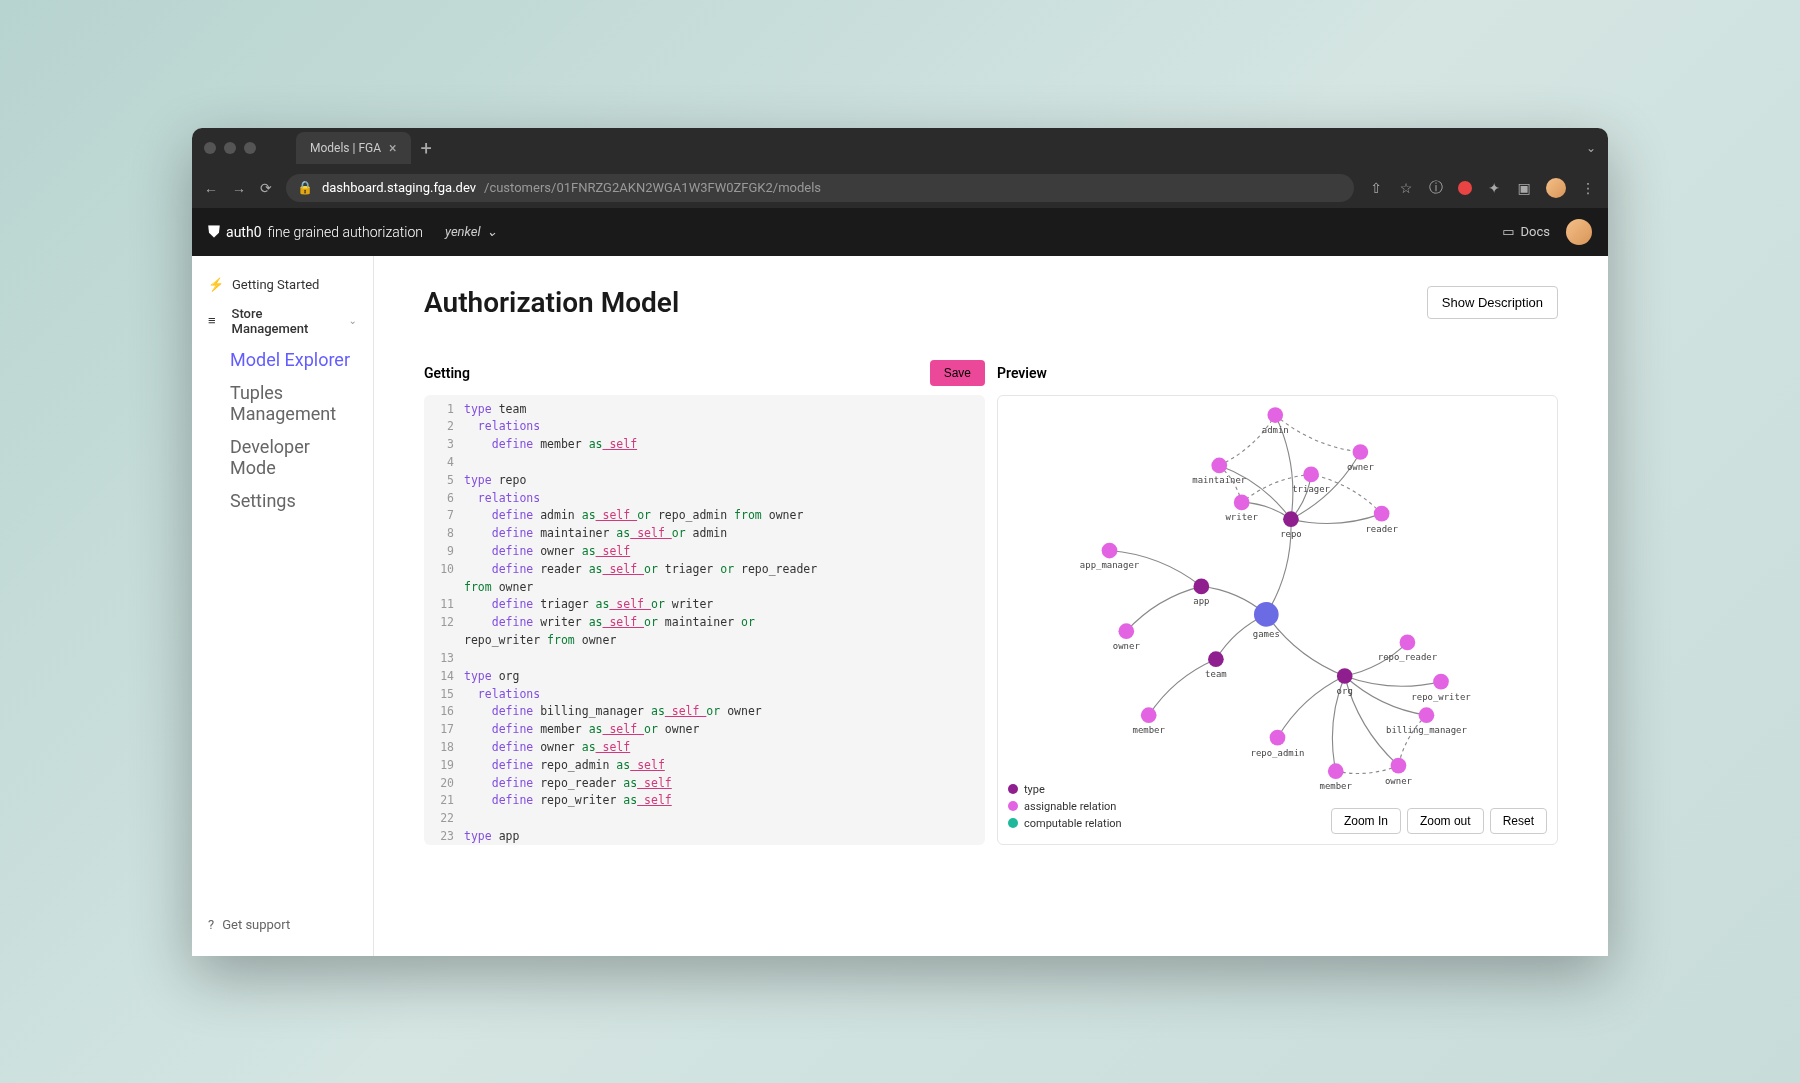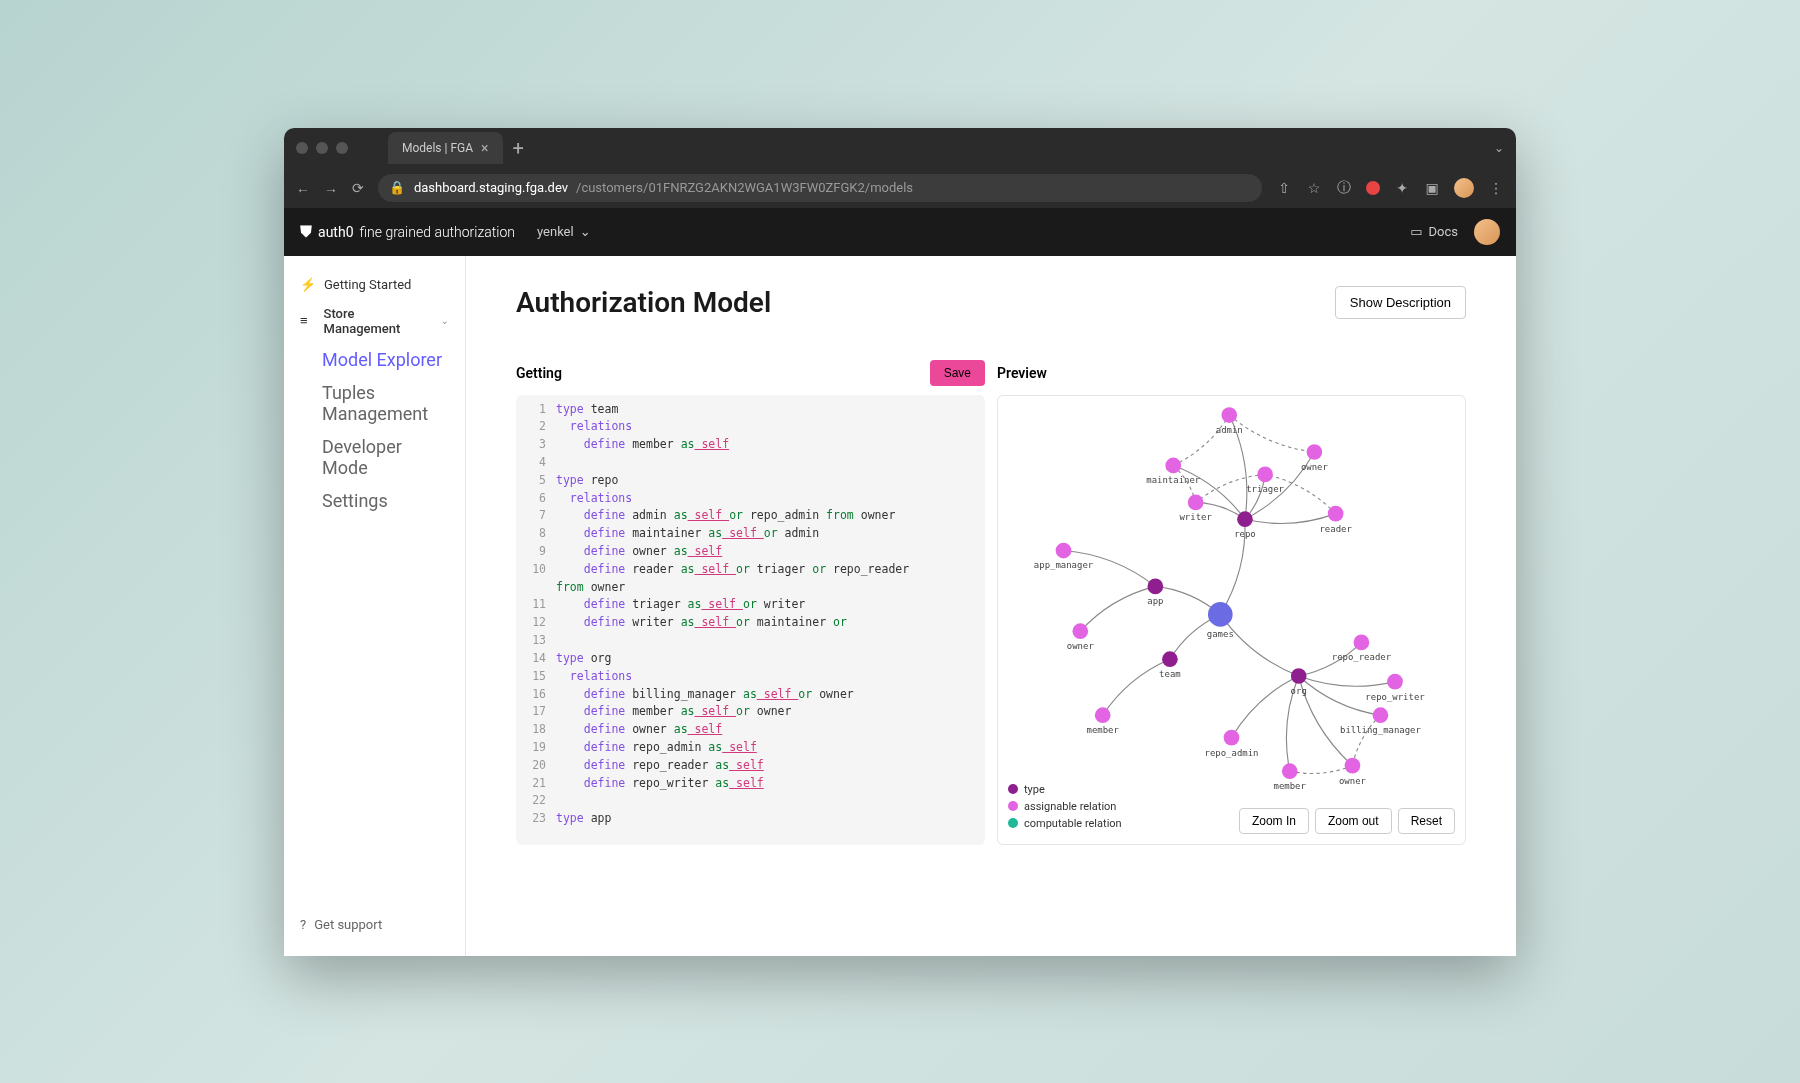--- a/index.html
+++ b/index.html
@@ -6,21 +6,21 @@
 body {
   font-family: -apple-system, BlinkMacSystemFont, 'Segoe UI', Roboto, sans-serif;
   background: linear-gradient(135deg, #b8d4d0 0%, #d4e5e2 50%, #c8dcd9 100%);
   min-height: 100vh;
   display: flex;
   align-items: center;
   justify-content: center;
   padding: 40px 20px;
 }
 .browser {
-  width: 1232px;
+  width: 1416px;
   background: #fff;
   border-radius: 10px 10px 0 0;
   box-shadow: 0 20px 60px rgba(0,0,0,0.3);
   overflow: hidden;
 }
 .chrome-top {
   background: #2b2b2b;
   height: 40px;
   display: flex;
   align-items: center;
@@ -75,21 +75,21 @@
   display: flex;
   align-items: center;
   padding: 0 16px;
   color: #fff;
   font-size: 14px;
 }
 .logo { display: flex; align-items: center; gap: 6px; font-weight: 500; }
 .logo-shield { font-size: 16px; }
 .logo-brand { font-weight: 400; }
 .logo-sub { font-weight: 300; }
-.tenant-picker { margin-left: 22px; display: flex; align-items: center; gap: 6px; color: #ccc; font-size: 13px; cursor: pointer; }
+.tenant-picker { margin-left: 22px; display: flex; align-items: center; gap: 6px; color: #ccc; font-size: 13px; cursor: pointer; font-style: italic; }
 .header-right { margin-left: auto; display: flex; align-items: center; gap: 16px; }
 .docs-link { display: flex; align-items: center; gap: 6px; color: #ccc; font-size: 13px; }
 .avatar-small { width: 26px; height: 26px; border-radius: 50%; background: linear-gradient(135deg,#f4c089,#d89558); }
 
 .app-body { display: flex; background: #fff; min-height: 700px; }
 .sidebar {
   width: 182px;
   border-right: 1px solid #e5e5e5;
   padding: 14px 0;
   display: flex;
@@ -370,20 +370,24 @@
                 <div class="gutter"></div>
                 <div class="code"><span class="kw-from">from</span><span class="ident"> owner</span></div>
               </div>
               <div class="code-line">
                 <div class="gutter">11</div>
                 <div class="code"><span>    </span><span class="kw-def">define</span><span class="ident"> triager </span><span class="kw-as">as</span><span class="kw-self"> self </span><span class="kw-or">or</span><span class="ident"> writer</span></div>
               </div>
               <div class="code-line">
                 <div class="gutter">12</div>
                 <div class="code"><span>    </span><span class="kw-def">define</span><span class="ident"> writer </span><span class="kw-as">as</span><span class="kw-self"> self </span><span class="kw-or">or</span><span class="ident"> maintainer </span><span class="kw-or">or</span><span class="ident"> </span></div>
+              </div>
+              <div class="code-line">
+                <div class="gutter"></div>
+                <div class="code"><span class="ident">repo_writer </span><span class="kw-from">from</span><span class="ident"> owner</span></div>
               </div>
               <div class="code-line">
                 <div class="gutter">13</div>
                 <div class="code"></div>
               </div>
               <div class="code-line">
                 <div class="gutter">14</div>
                 <div class="code"><span class="kw-type">type</span><span class="ident"> org</span></div>
               </div>
               <div class="code-line">

